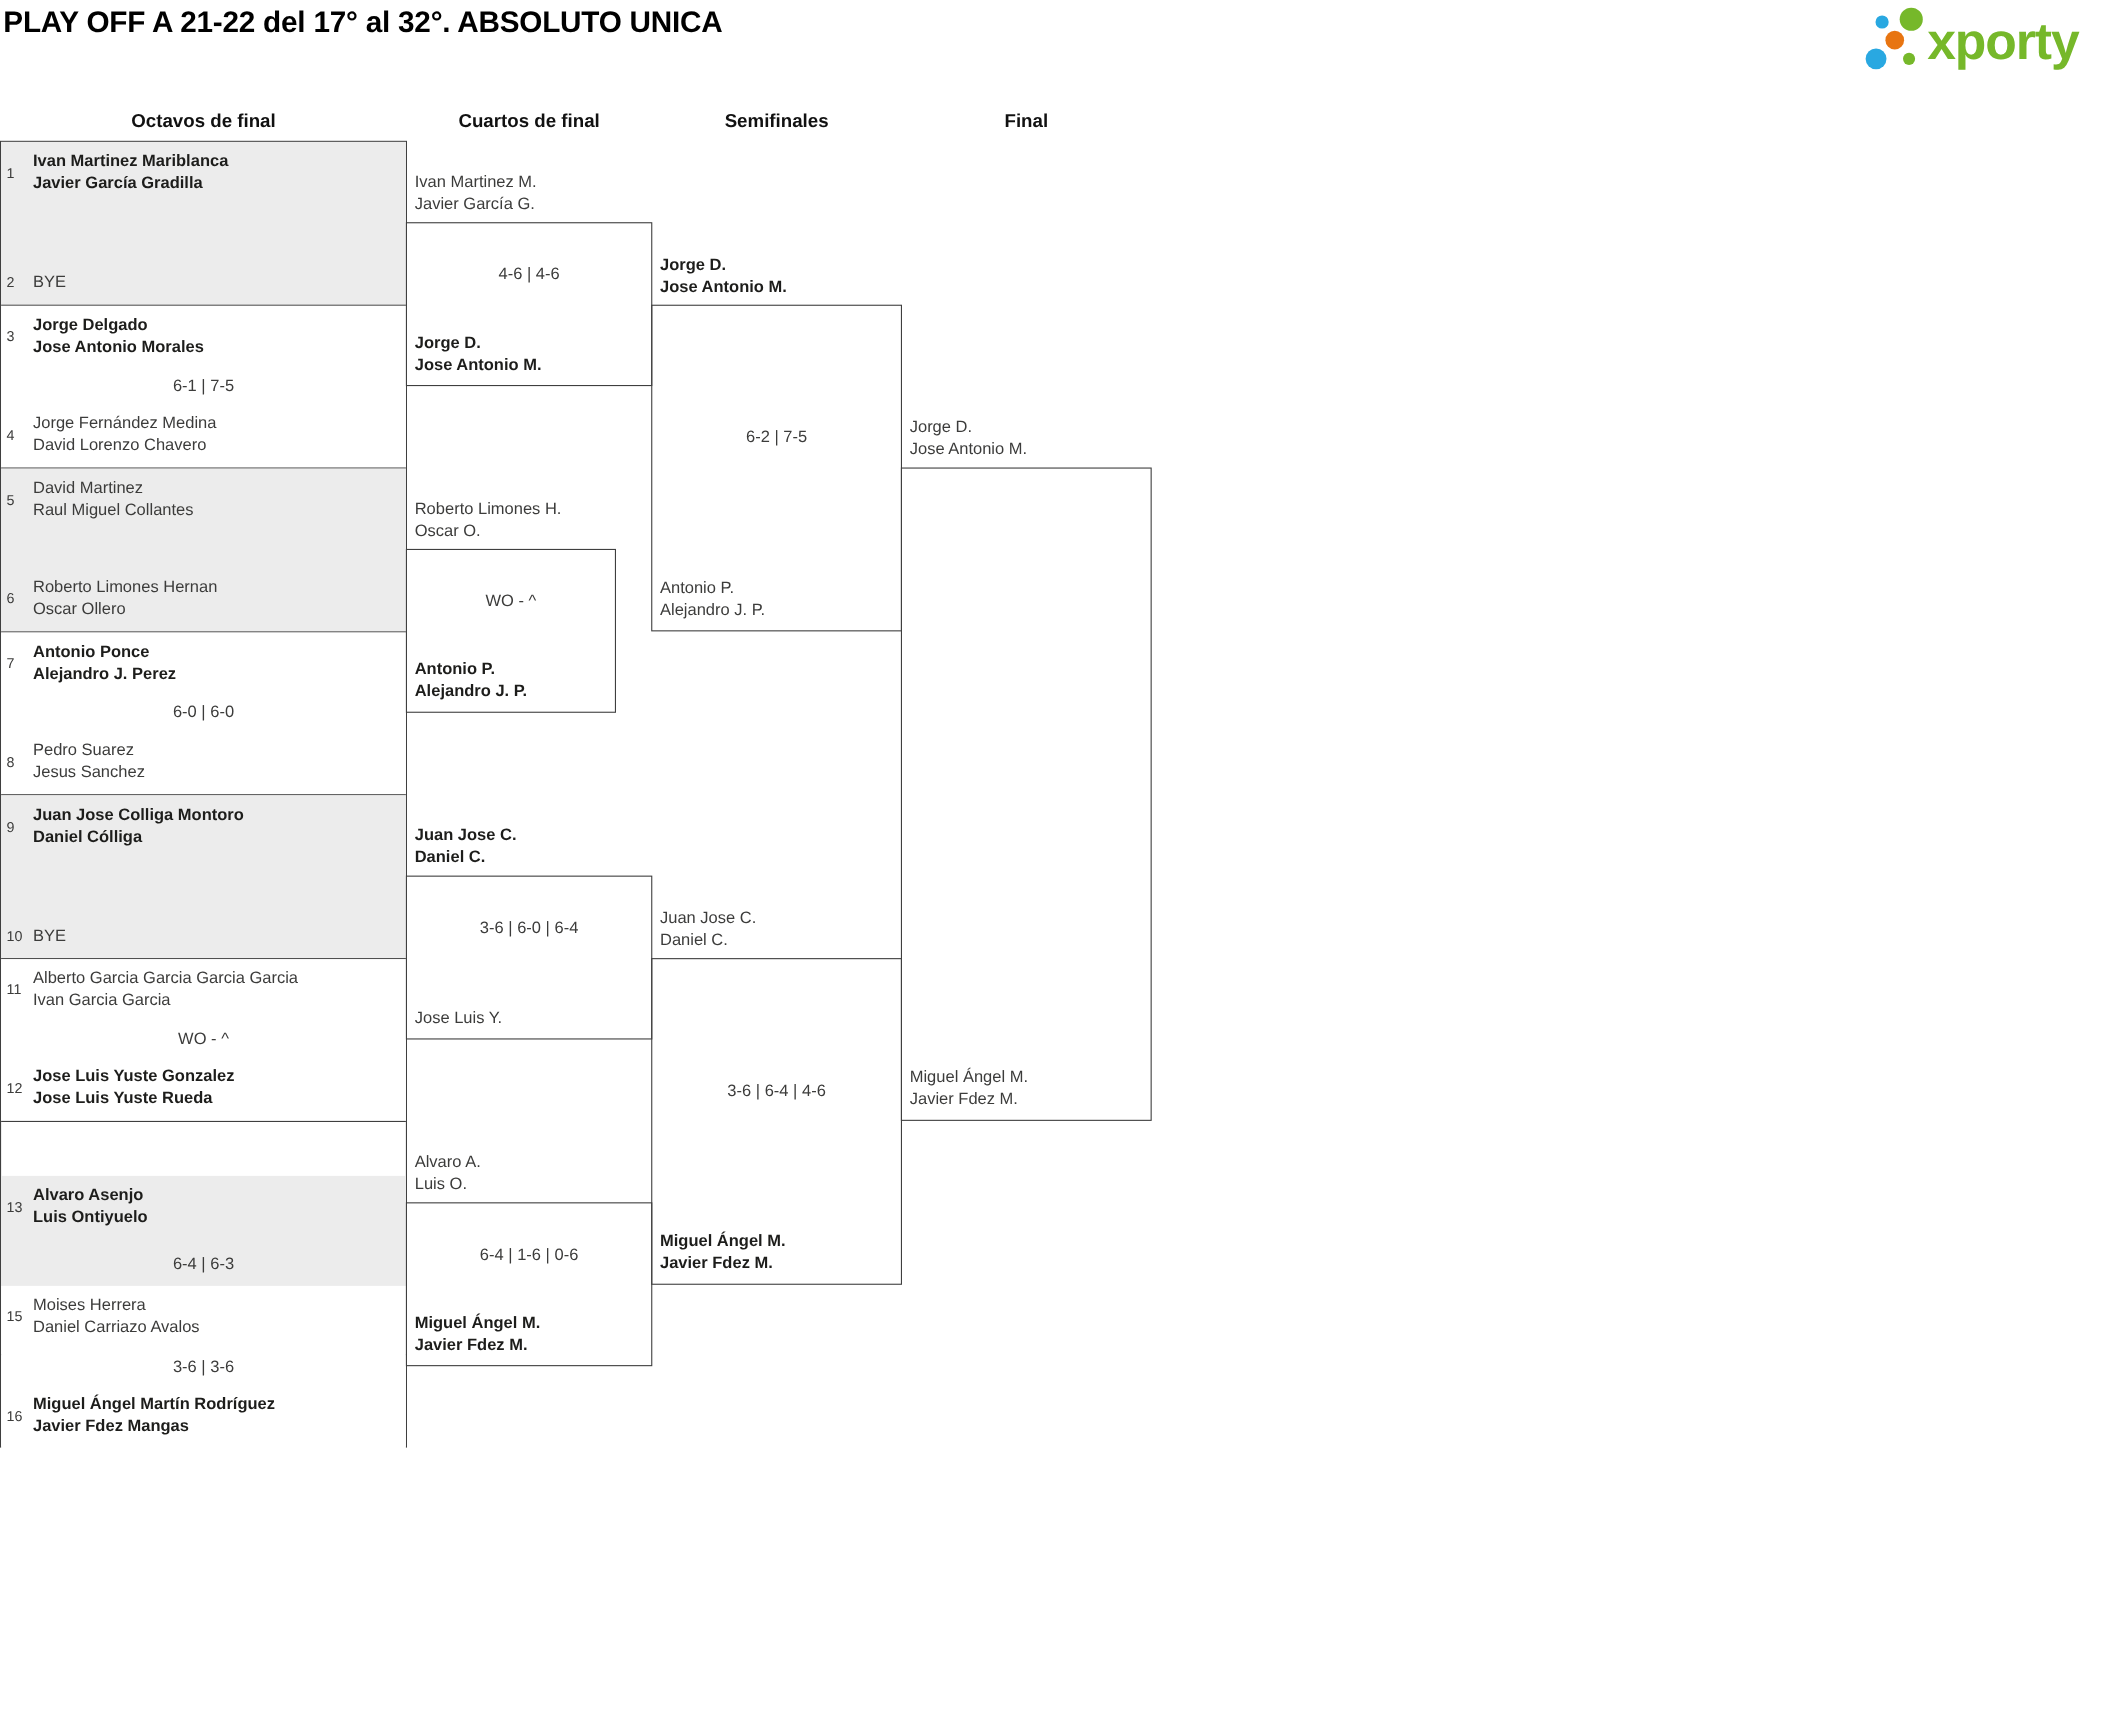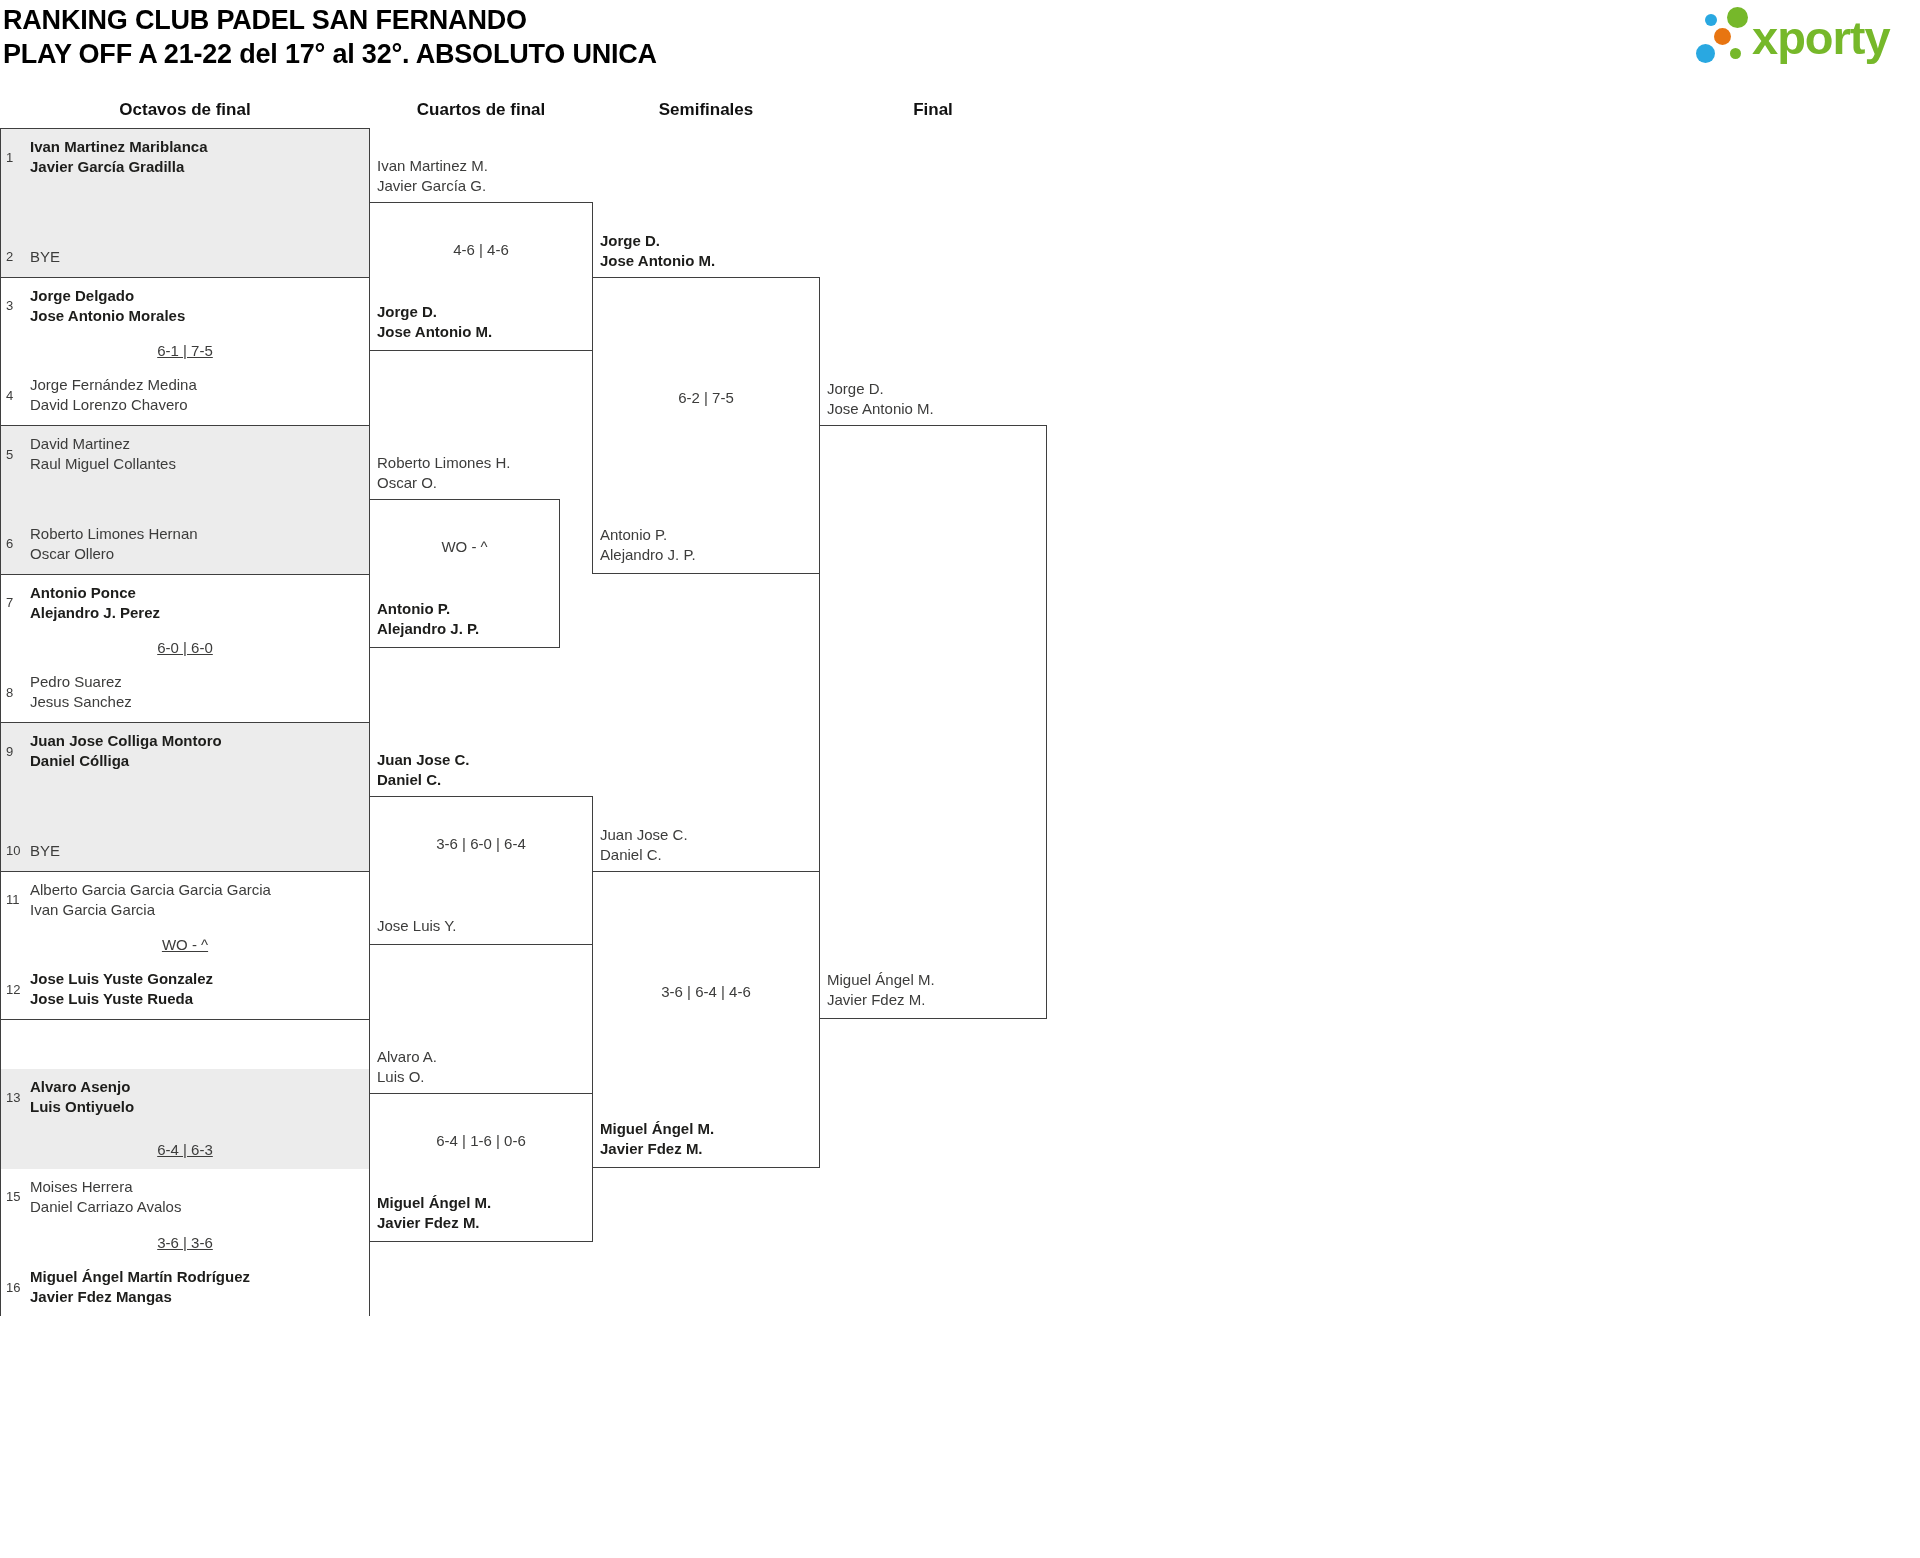--- a/index.html
+++ b/index.html
@@ -44,37 +44,36 @@
   .oct-cell{position:absolute;left:0;right:0;border-bottom:1px solid var(--line);background:#fff;}
   .oct-cell:last-child{border-bottom:none;}
   .oct-cell.alt{background:var(--row-alt);}
   .team{position:absolute;left:5px;right:10px;display:flex;align-items:center;gap:5px;}
   .team-top{top:8px;}
   .team-bottom{bottom:10px;}
   .seed{flex:none;width:19px;font-size:13px;color:var(--text);}
   .name-line{font-size:15px;line-height:20px;color:var(--text);white-space:nowrap;}
   .bold .name-line{font-weight:700;color:var(--text-bold);}
   .cell-score{position:absolute;left:0;right:0;top:calc(50% - 10px);text-align:center;
-              font-size:15px;line-height:20px;color:var(--text);text-decoration:underline;}
+              font-size:15px;line-height:20px;color:var(--text);}
 
   
   .ko-box{position:absolute;border:1px solid var(--line);}
   .ko-label{position:absolute;left:7px;}
   .ko-top{bottom:calc(100% + 7px);}
   .ko-bottom{bottom:8px;}
   .ko-score{position:absolute;left:0;right:0;text-align:center;
             font-size:15px;line-height:20px;color:var(--text);}
 </style>
 </head>
 <body>
 
 <div class="page">
 
   <div class="title">
-    <div>RANKING CLUB PADEL SAN FERNANDO</div>
     <div>PLAY OFF A 21-22 del 17° al 32°. ABSOLUTO UNICA</div>
   </div>
 
   <div class="logo">
     <span class="dot d1"></span>
     <span class="dot d2"></span>
     <span class="dot d3"></span>
     <span class="dot d4"></span>
     <span class="dot d5"></span>
     <span class="logo-text">xporty</span>

